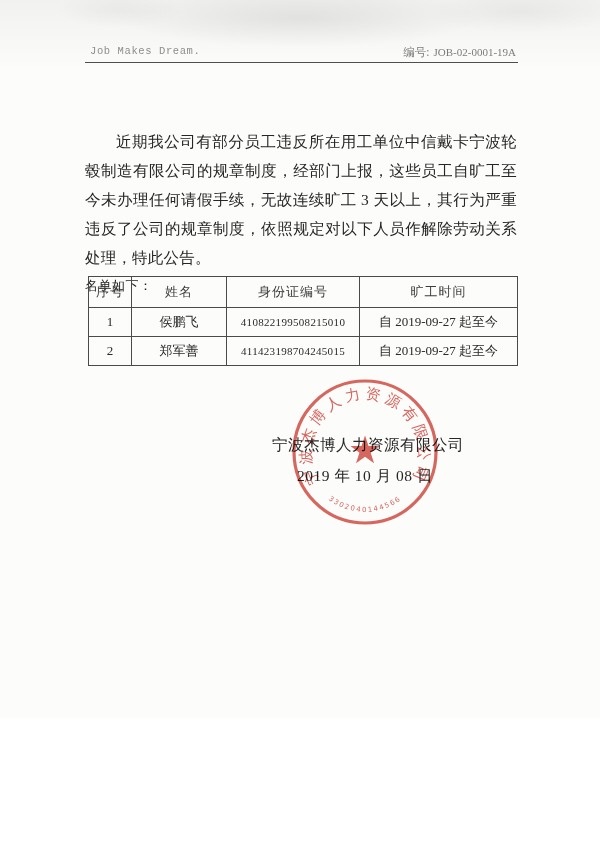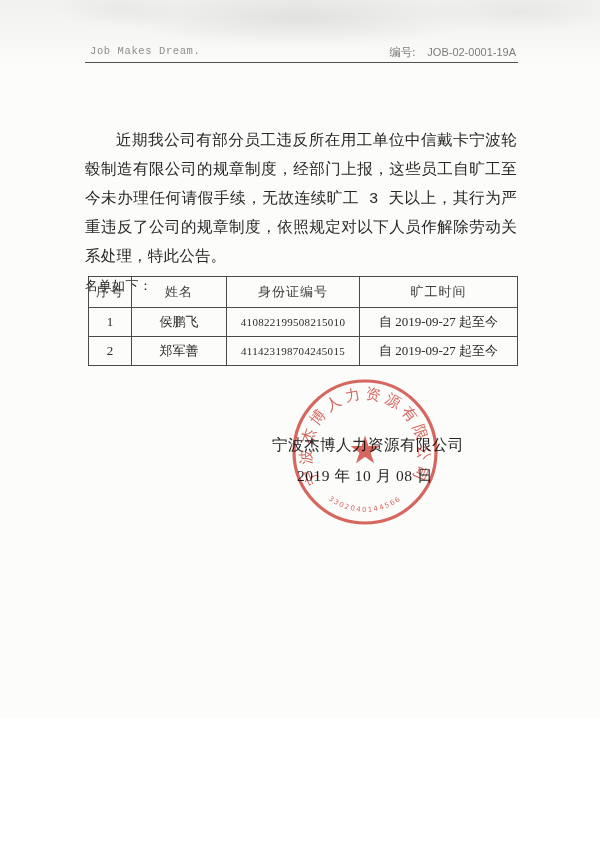--- a/index.html
+++ b/index.html
@@ -22,38 +22,37 @@
   
   .slogan{
     left:90px;top:45px;
     font-family:"Liberation Mono","DejaVu Sans Mono",monospace;
     font-size:10.5px;letter-spacing:.6px;color:#8e8e8e;
   }
   .docno{
     right:84px;top:45px;
     font-size:11.5px;color:#7c7c7c;white-space:nowrap;
   }
-  .docno .num{font-family:Liberation Sans, sans-serif;font-size:11px;margin-left:12px;}
+  .docno .num{font-family:Liberation Serif, serif;font-size:11px;margin-left:4px;}
   .rule{
     left:85px;top:62px;width:433px;height:0;
     border-top:1.8px solid #4f4f4f;
   }
 
   
   .title{
     left:85px;top:92px;width:432px;
     text-align:center;font-size:25px;font-weight:bold;
     letter-spacing:12px;text-indent:12px;color:#262626;
   }
   .body-par{
     left:85px;top:127px;width:432px;
     font-size:15.5px;line-height:29px;color:#262626;
     text-align:justify;text-indent:2em;
     letter-spacing:.2px;
-    font-family:Liberation Mono, monospace;
   }
   .list-label{
     left:85px;top:253px;
     font-size:13px;font-weight:normal;color:#1f1f1f;letter-spacing:.5px;margin-top:24px;
   }
 
   
   table.roster{
     position:absolute;left:88px;top:276px;width:429px;
     border-collapse:collapse;table-layout:fixed;

